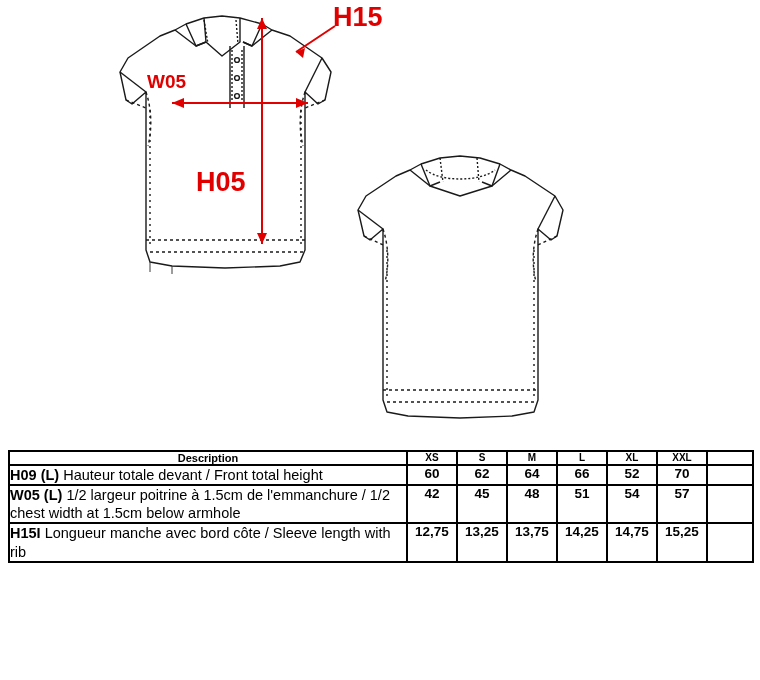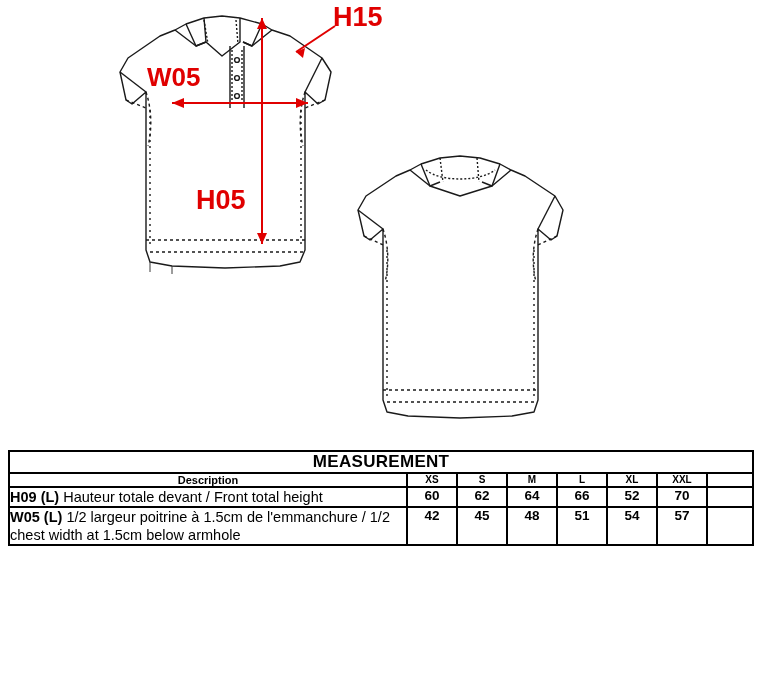--- a/index.html
+++ b/index.html
@@ -26,22 +26,22 @@
     display: block;
   }
   .annot-label {
     position: absolute;
     color: #e00000;
     font-weight: bold;
     font-family: "Liberation Sans", sans-serif;
     white-space: nowrap;
   }
   #label-h15 { left: 333px; top: 2px;  font-size: 27px; }
-  #label-w05 { left: 147px; top: 62px; font-size: 26px; }
-  #label-h05 { left: 196px; top: 185px; font-size: 27px; }
+  #label-w05 { left: 147px; top: 71px; font-size: 19px; }
+  #label-h05 { left: 196px; top: 167px; font-size: 27px; }
 
   
   #measurement-table {
     position: absolute;
     left: 8px;
     top: 450px;
     width: 744px;
     border-collapse: collapse;
     table-layout: fixed;
     font-family: "Liberation Sans", sans-serif;
@@ -187,23 +187,20 @@
       <col class="col-size">
       <col class="col-size">
       <col class="col-size">
     <col class="col-size">
       <col class="col-size">
       <col class="col-size">
       <col class="col-last">
   </colgroup>
   <tbody>
     <tr>
-      <td class="title-cell" colspan="8">MEASUREMENT</td>
-    </tr>
-    <tr>
       <td class="desc-head">Description</td>
       <td class="size-head">XS</td>
       <td class="size-head">S</td>
       <td class="size-head">M</td>
       <td class="size-head">L</td>
       <td class="size-head">XL</td>
       <td class="size-head">XXL</td>
       <td class="empty-cell"></td>
     </tr>
 
@@ -228,14 +225,27 @@
       </td>
       <td class="val-cell">42</td>
       <td class="val-cell">45</td>
       <td class="val-cell">48</td>
       <td class="val-cell">51</td>
       <td class="val-cell">54</td>
       <td class="val-cell">57</td>
       <td class="empty-cell"></td>
     </tr>
 
+    <tr>
+      <td class="desc-cell">
+        <b>H15I</b> 
+        <span>Longueur manche avec bord côte / Sleeve length with rib</span>
+      </td>
+      <td class="val-cell">12,75</td>
+      <td class="val-cell">13,25</td>
+      <td class="val-cell">13,75</td>
+      <td class="val-cell">14,25</td>
+      <td class="val-cell">14,75</td>
+      <td class="val-cell">15,25</td>
+      <td class="empty-cell"></td>
+    </tr>
   </tbody>
 </table>
 
 </body></html>

